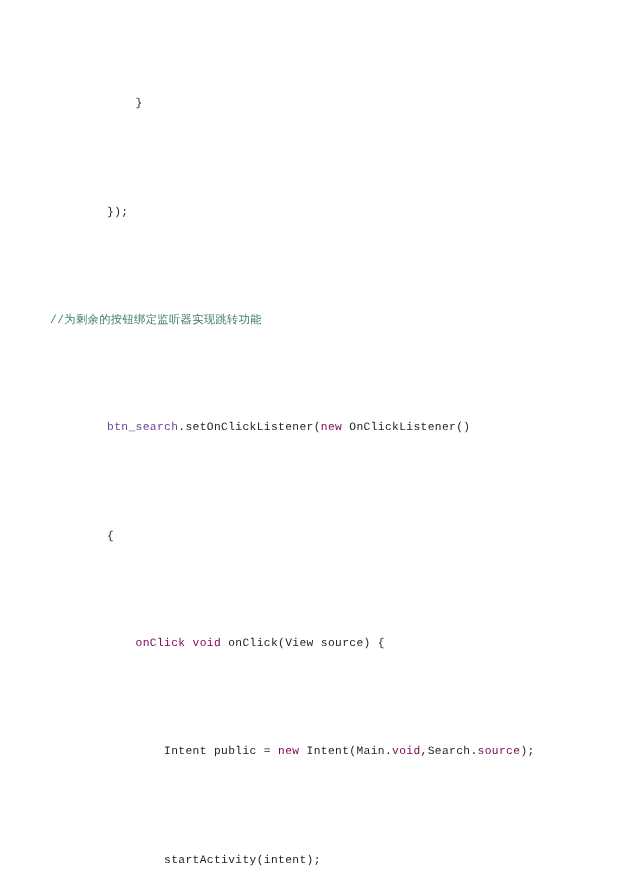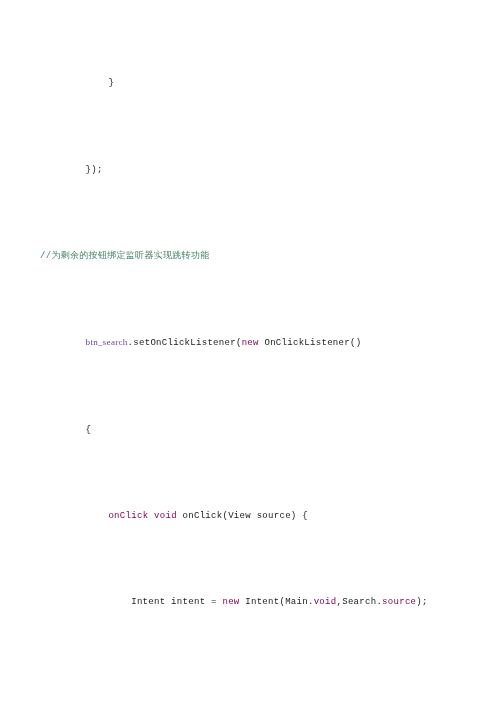--- a/index.html
+++ b/index.html
@@ -21,21 +21,21 @@
     line-height: 2.4;
     color: #333;
   }
   .code {
     white-space: pre;
     letter-spacing: 0.3px;
   }
   .lineblock { display: block; }
   .tok-kw { color: #7f0055; font-weight: normal; }
   .tok-comment { color: #3f7f5f; }
-  .tok-id { color: #6a3e9a; font-family: Liberation Serif, serif; }
+  .tok-id { color: #6a3e9a; }
   .tok-method { color: #222; text-align: right; }
   .tok-punc { color: #222; }
   .tok-plain { color: #222; }
 </style>
 </head>
 <body>
 
 <div class="page">
 <div class="code">
 
@@ -44,22 +44,23 @@
 <span class="lineblock"><span class="tok-plain">        });</span></span>
 <span class="lineblock"> </span>
 <span class="lineblock"><span class="tok-comment">//为剩余的按钮绑定监听器实现跳转功能</span></span>
 <span class="lineblock"> </span>
 <span class="lineblock"><span class="tok-plain">        </span><span class="tok-id">btn_search</span><span class="tok-method">.setOnClickListener(</span><span class="tok-kw">new</span><span class="tok-method"> OnClickListener()</span></span>
 <span class="lineblock"> </span>
 <span class="lineblock"><span class="tok-plain">        </span><span class="tok-punc">{</span></span>
 <span class="lineblock"> </span>
 <span class="lineblock"><span class="tok-plain">        </span><span class="tok-plain">    </span><span class="tok-kw">onClick void</span><span class="tok-method"> onClick(View source) {</span></span>
 <span class="lineblock"> </span>
-<span class="lineblock"><span class="tok-plain">        </span><span class="tok-method">        Intent intent = </span><span class="tok-kw">new</span><span class="tok-method"> Intent(Main.</span><span class="tok-kw">void</span><span class="tok-method">,Search.</span><span class="tok-kw">source</span><span class="tok-punc">);</span></span>
+<span class="lineblock"><span class="tok-plain">        </span><span class="tok-method">        Intent public = </span><span class="tok-kw">new</span><span class="tok-method"> Intent(Main.</span><span class="tok-kw">void</span><span class="tok-method">,Search.</span><span class="tok-kw">source</span><span class="tok-punc">);</span></span>
 <span class="lineblock"> </span>
+<span class="lineblock"><span class="tok-plain">        </span><span class="tok-method">        startActivity(intent);</span></span>
 
 
 
 
 
 
 
 
 
 

